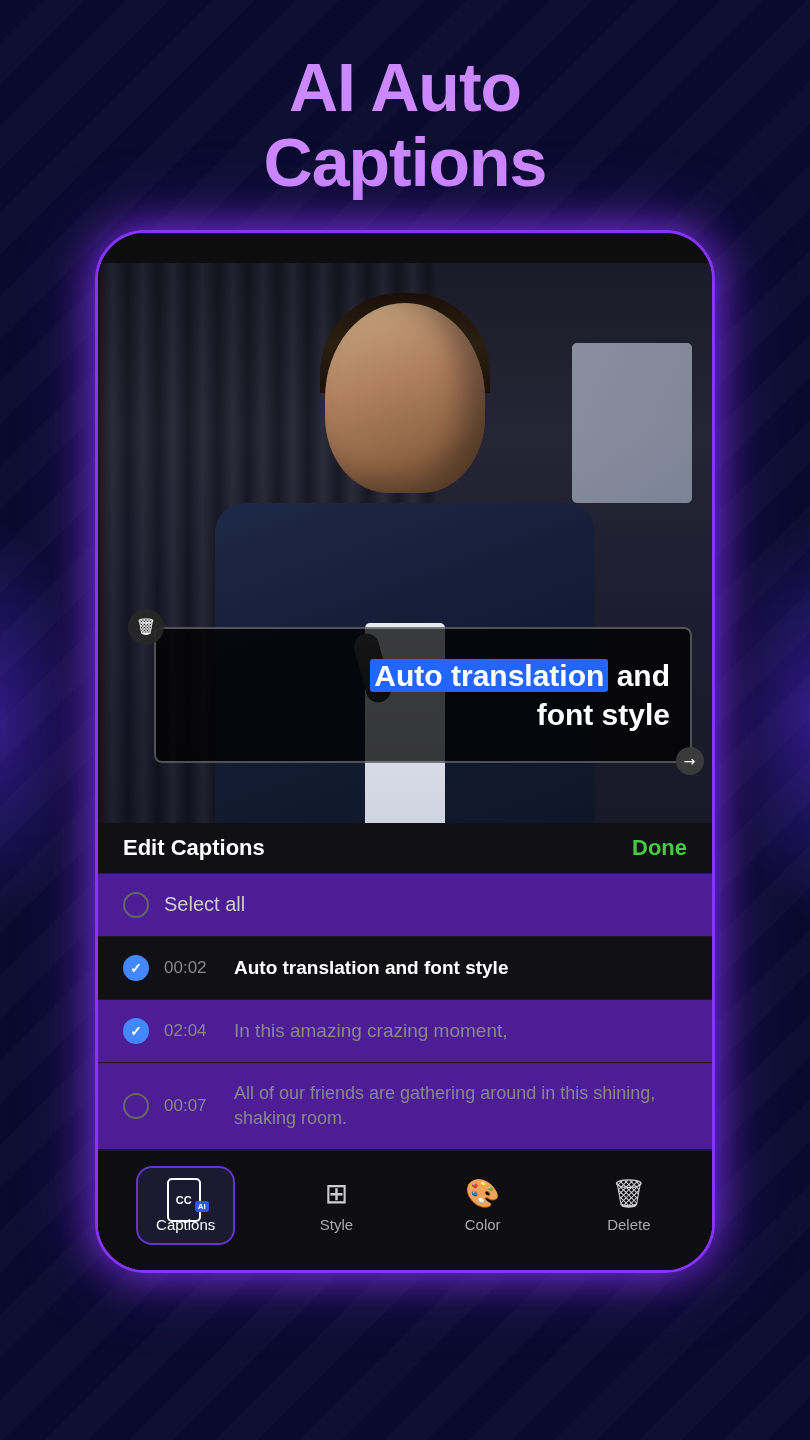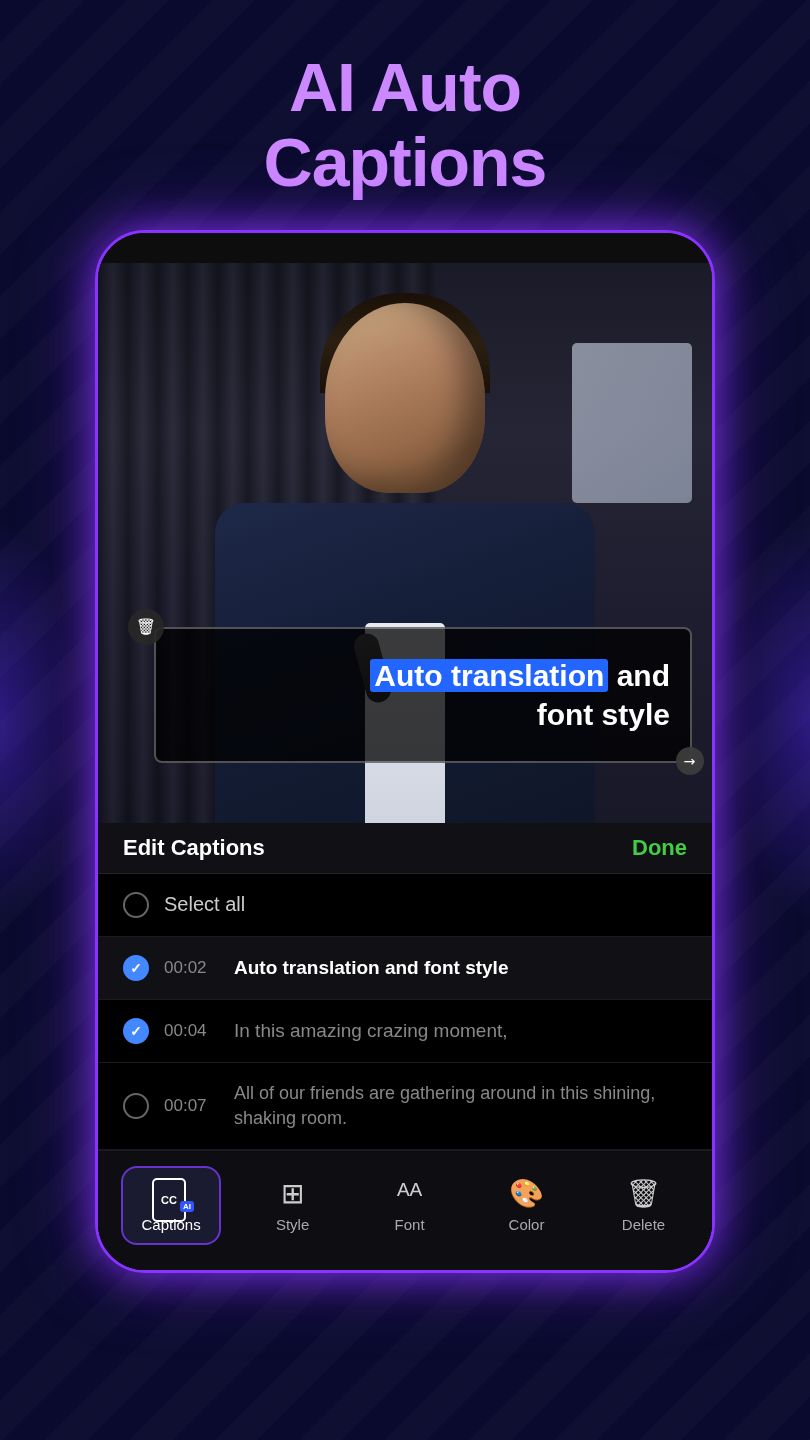--- a/index.html
+++ b/index.html
@@ -307,21 +307,21 @@
       font-size: 22px;
       font-weight: 600;
       color: #44cc44;
       cursor: pointer;
       background: none;
       border: none;
     }
 
     
     .caption-list {
-      background: #000000;
+      background: #4c1d95;
     }
 
     .caption-list-item {
       display: flex;
       align-items: center;
       padding: 18px 25px;
       border-bottom: 1px solid #1a1a20;
       gap: 15px;
     }
 
@@ -558,21 +558,21 @@
         </div>
 
         <div class="caption-list-item selected">
           <div class="radio-btn checked"></div>
           <span class="caption-timestamp">00:02</span>
           <span class="caption-caption-text">Auto translation and font style</span>
         </div>
 
         <div class="caption-list-item">
           <div class="radio-btn checked"></div>
-          <span class="caption-timestamp">00:04</span>
+          <span class="caption-timestamp">02:04</span>
           <span class="caption-caption-text dim">In this amazing crazing moment,</span>
         </div>
 
         <div class="caption-list-item">
           <div class="radio-btn"></div>
           <span class="caption-timestamp">00:07</span>
           <span class="caption-multiline">All of our friends are gathering around in this shining, shaking room.</span>
         </div>
 
       </div>
@@ -585,24 +585,20 @@
             <span class="ai-badge">AI</span>
           </div>
           <span class="toolbar-label">Captions</span>
         </div>
 
         <div class="toolbar-item">
           <span class="toolbar-icon">⊞</span>
           <span class="toolbar-label">Style</span>
         </div>
 
-        <div class="toolbar-item">
-          <span class="toolbar-icon">ᴬᴬ</span>
-          <span class="toolbar-label">Font</span>
-        </div>
 
         <div class="toolbar-item">
           <span class="toolbar-icon">🎨</span>
           <span class="toolbar-label">Color</span>
         </div>
 
         <div class="toolbar-item">
           <span class="toolbar-icon">🗑</span>
           <span class="toolbar-label">Delete</span>
         </div>

